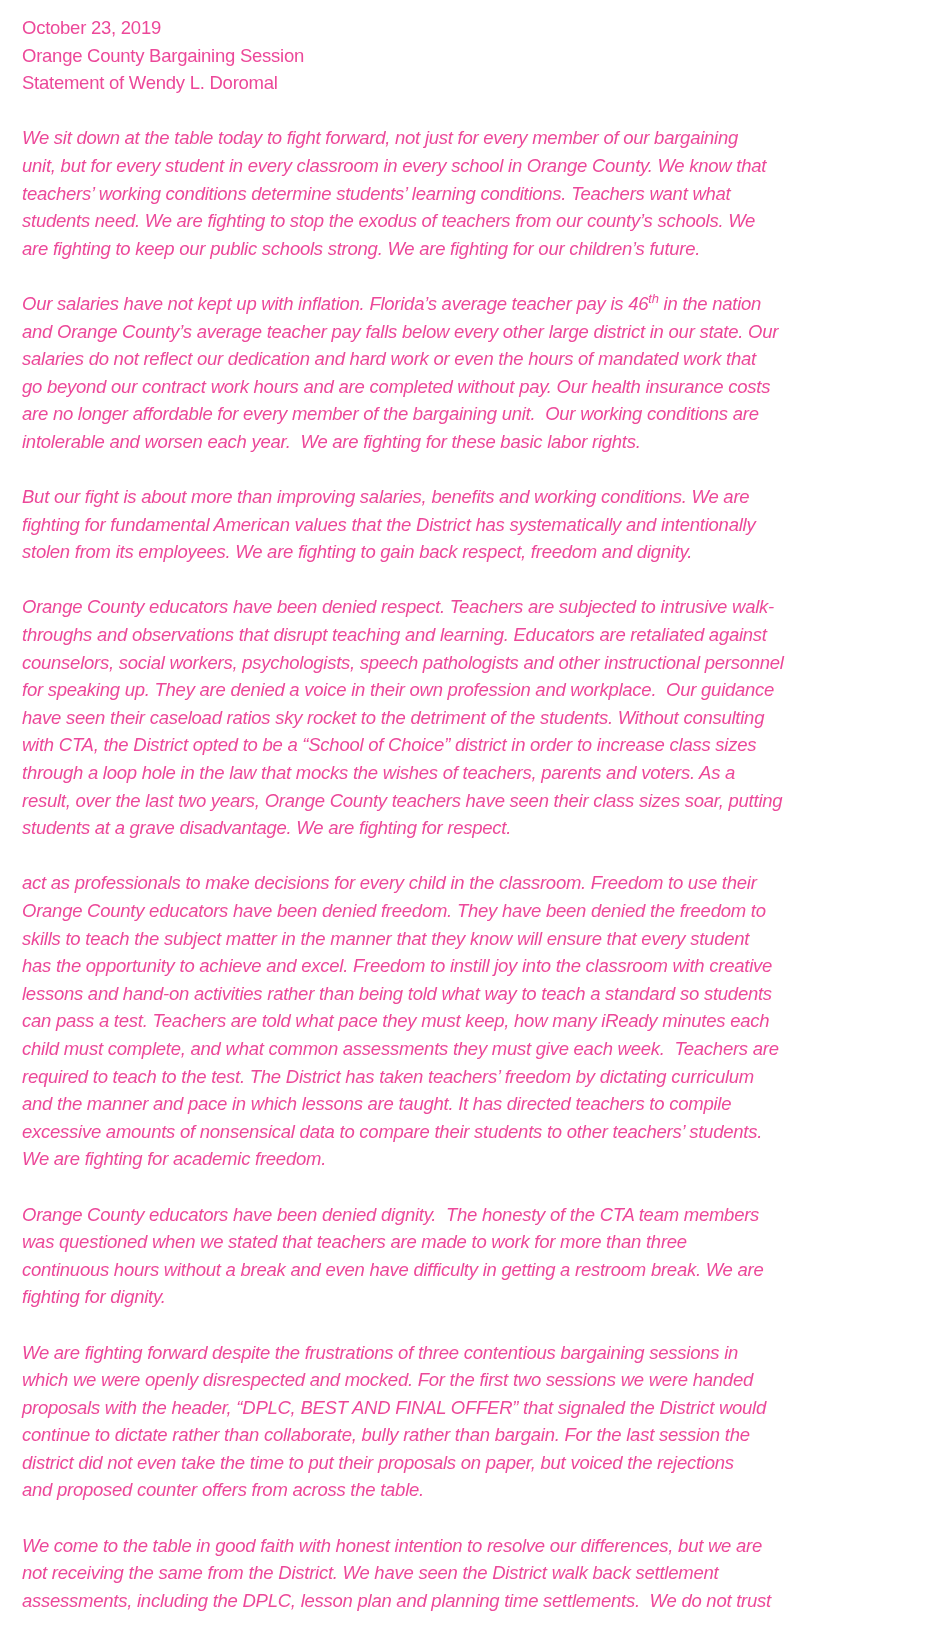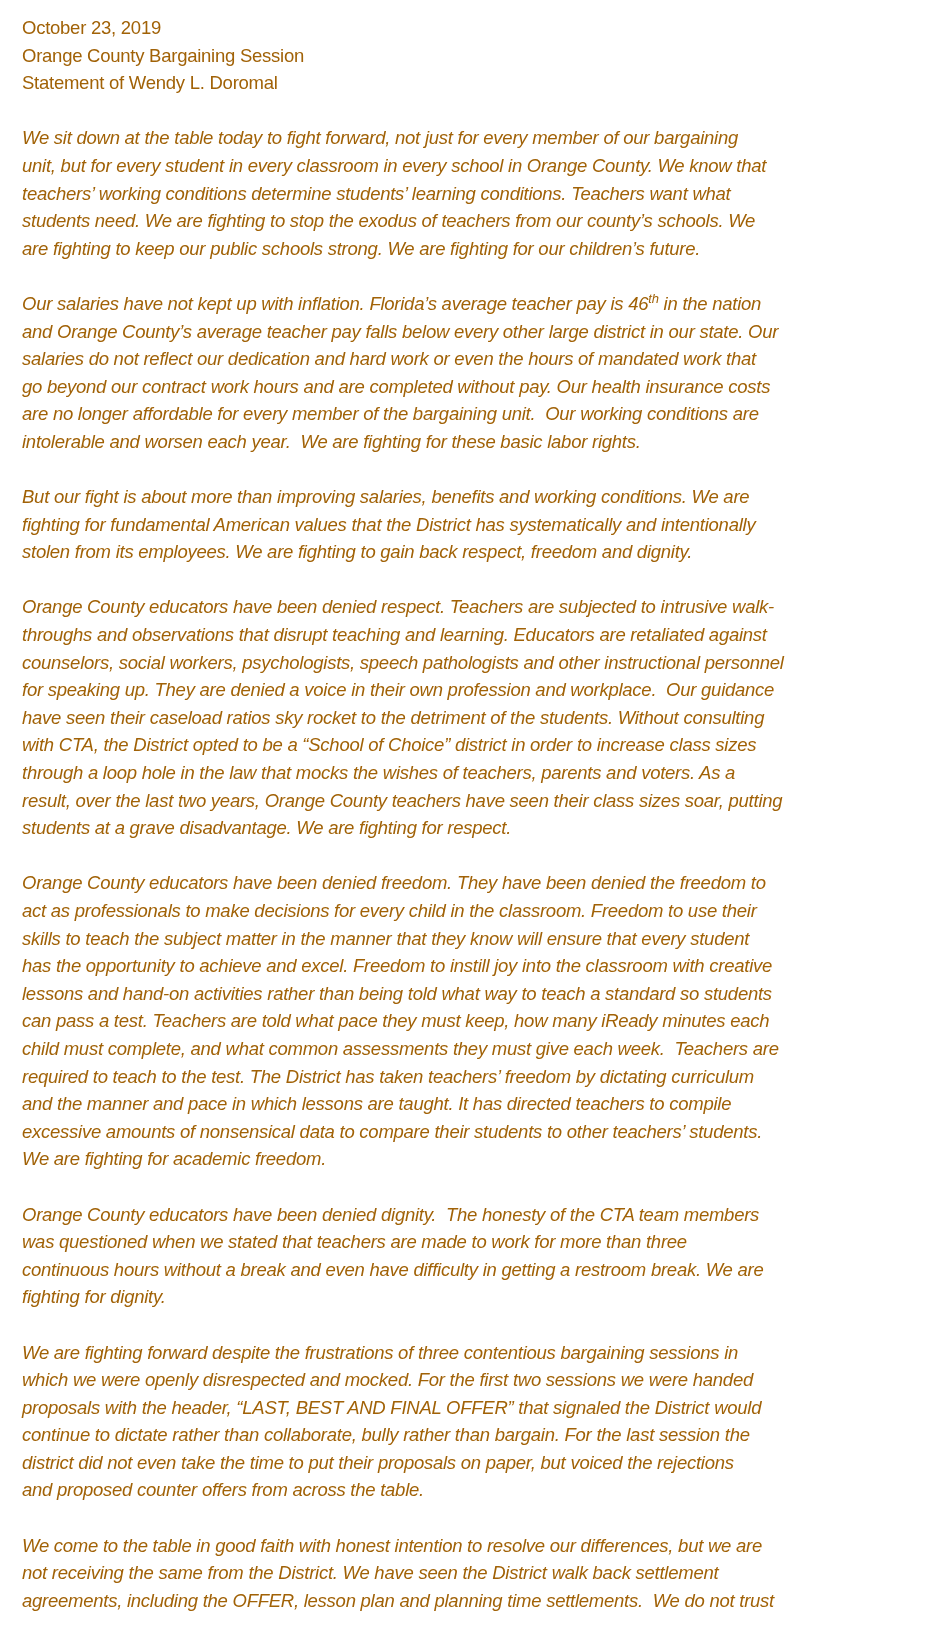--- a/index.html
+++ b/index.html
@@ -12,21 +12,21 @@
     width: 942px;
     height: 1635px;
     background: #ffffff;
     overflow: hidden;
     box-sizing: border-box;
     padding: 14px 18px 0 22px;
     font-family: "Liberation Sans", "DejaVu Sans", sans-serif;
     font-size: 18.5px;
     letter-spacing: -0.25px;
     line-height: 27.6px;
-    color: #a16207;
+    color: #ec4899;
     font-weight: 400;
   }
   .line {
     white-space: pre;
   }
   .header-block {
     margin: 0 0 27.6px 0;
   }
   .paragraph {
     margin: 0 0 27.6px 0;
@@ -74,45 +74,45 @@
         <div class="line">throughs and observations that disrupt teaching and learning. Educators are retaliated against</div>
         <div class="line">counselors, social workers, psychologists, speech pathologists and other instructional personnel</div>
         <div class="line">for speaking up. They are denied a voice in their own profession and workplace.  Our guidance</div>
         <div class="line">have seen their caseload ratios sky rocket to the detriment of the students. Without consulting</div>
         <div class="line">with CTA, the District opted to be a “School of Choice” district in order to increase class sizes</div>
         <div class="line">through a loop hole in the law that mocks the wishes of teachers, parents and voters. As a</div>
         <div class="line">result, over the last two years, Orange County teachers have seen their class sizes soar, putting</div>
         <div class="line">students at a grave disadvantage. We are fighting for respect.</div>
       </div>
       <div class="paragraph">
+        <div class="line">act as professionals to make decisions for every child in the classroom. Freedom to use their</div>
         <div class="line">Orange County educators have been denied freedom. They have been denied the freedom to</div>
-        <div class="line">act as professionals to make decisions for every child in the classroom. Freedom to use their</div>
         <div class="line">skills to teach the subject matter in the manner that they know will ensure that every student</div>
         <div class="line">has the opportunity to achieve and excel. Freedom to instill joy into the classroom with creative</div>
         <div class="line">lessons and hand-on activities rather than being told what way to teach a standard so students</div>
         <div class="line">can pass a test. Teachers are told what pace they must keep, how many iReady minutes each</div>
         <div class="line">child must complete, and what common assessments they must give each week.  Teachers are</div>
         <div class="line">required to teach to the test. The District has taken teachers’ freedom by dictating curriculum</div>
         <div class="line">and the manner and pace in which lessons are taught. It has directed teachers to compile</div>
         <div class="line">excessive amounts of nonsensical data to compare their students to other teachers’ students.</div>
         <div class="line">We are fighting for academic freedom.</div>
       </div>
       <div class="paragraph">
         <div class="line">Orange County educators have been denied dignity.  The honesty of the CTA team members</div>
         <div class="line">was questioned when we stated that teachers are made to work for more than three</div>
         <div class="line">continuous hours without a break and even have difficulty in getting a restroom break. We are</div>
         <div class="line">fighting for dignity.</div>
       </div>
       <div class="paragraph">
         <div class="line">We are fighting forward despite the frustrations of three contentious bargaining sessions in</div>
         <div class="line">which we were openly disrespected and mocked. For the first two sessions we were handed</div>
-        <div class="line">proposals with the header, “LAST, BEST AND FINAL OFFER” that signaled the District would</div>
+        <div class="line">proposals with the header, “DPLC, BEST AND FINAL OFFER” that signaled the District would</div>
         <div class="line">continue to dictate rather than collaborate, bully rather than bargain. For the last session the</div>
         <div class="line">district did not even take the time to put their proposals on paper, but voiced the rejections</div>
         <div class="line">and proposed counter offers from across the table.</div>
       </div>
       <div class="paragraph">
         <div class="line">We come to the table in good faith with honest intention to resolve our differences, but we are</div>
         <div class="line">not receiving the same from the District. We have seen the District walk back settlement</div>
-        <div class="line">agreements, including the OFFER, lesson plan and planning time settlements.  We do not trust</div>
+        <div class="line">assessments, including the DPLC, lesson plan and planning time settlements.  We do not trust</div>
       </div>
     </div>
 </div>
 
 </body></html>

